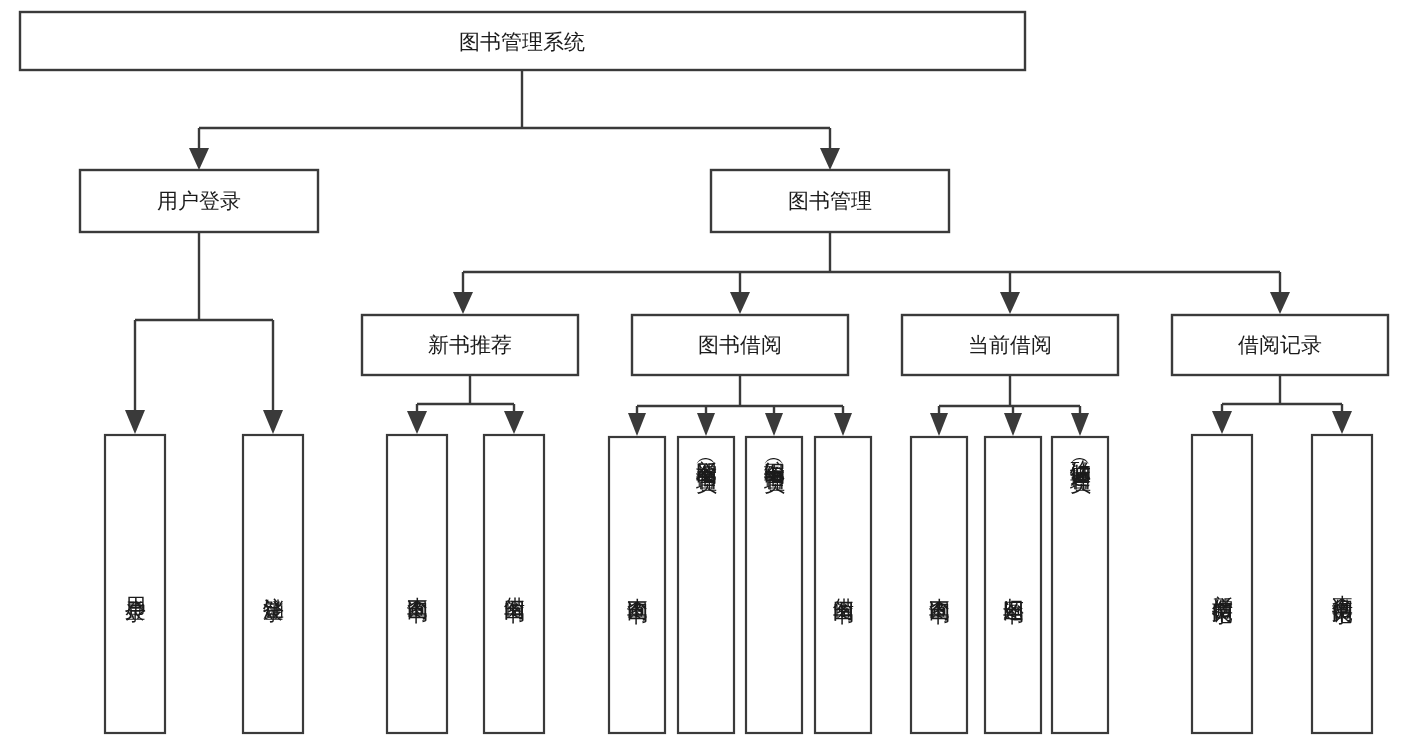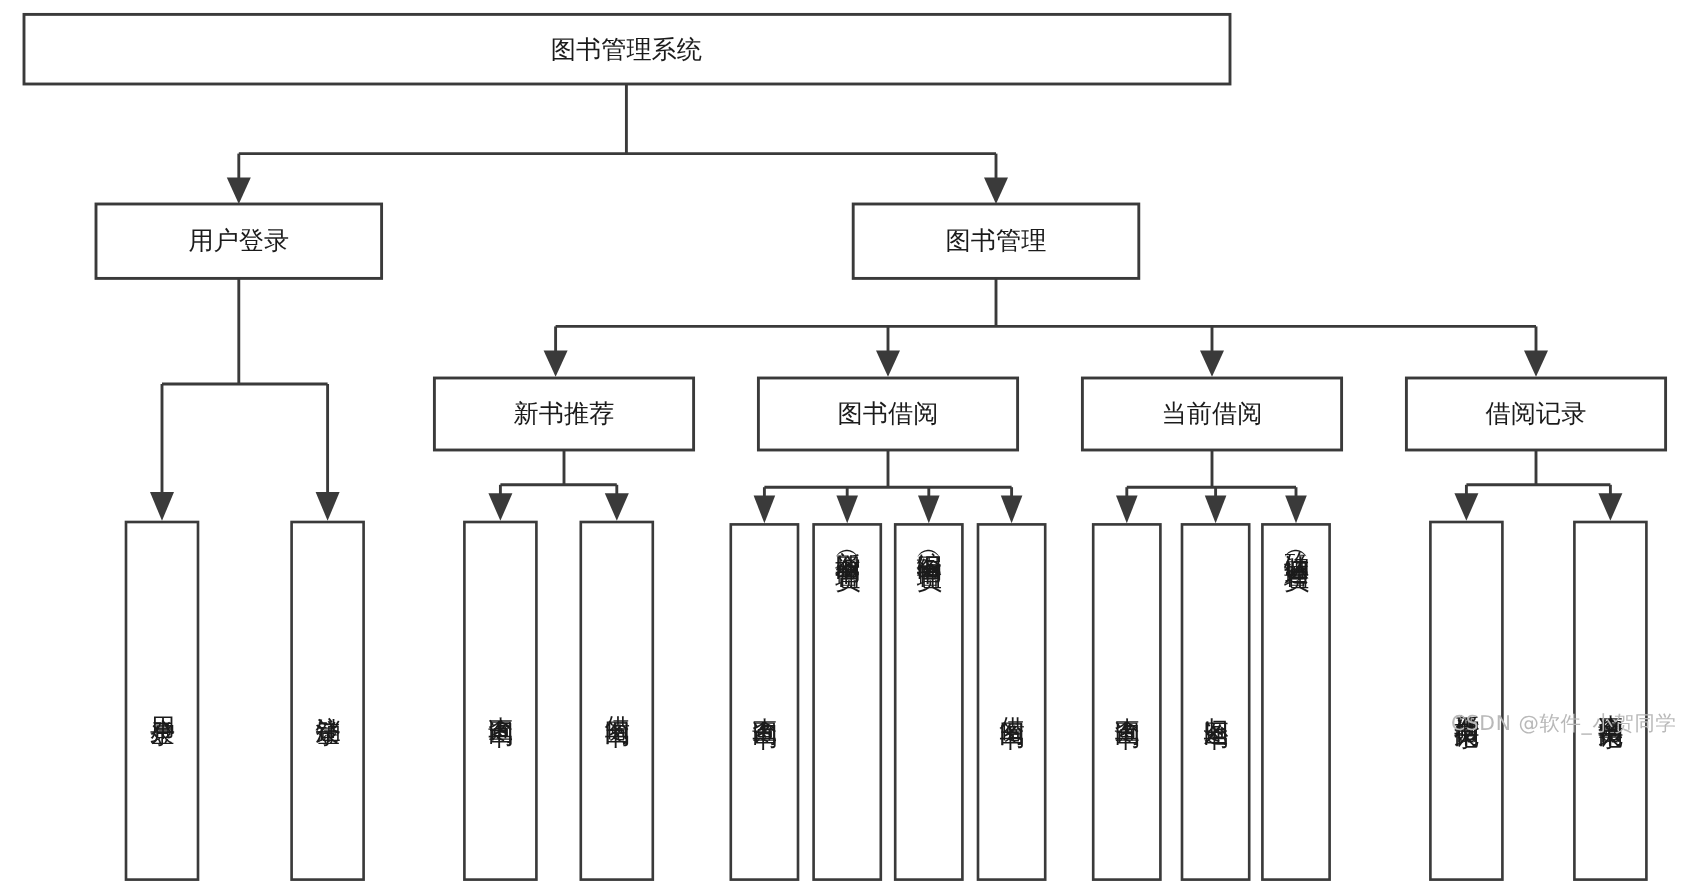--- a/index.html
+++ b/index.html
@@ -244,14 +244,13 @@
     <span class="leaf-label">确认归还（管理员）</span>
   </div>
 
   <div class="leaf-label-wrap" style="left:1192px; top:435px; width:60px; height:298px; align-items:center;">
     <span class="leaf-label">新增借阅记录</span>
   </div>
   <div class="leaf-label-wrap" style="left:1312px; top:435px; width:60px; height:298px; align-items:center;">
     <span class="leaf-label">查询借阅记录</span>
   </div>
 
-  <div class="watermark">CSDN @软件_小贺同学</div>
 </div>
 
 </body></html>

